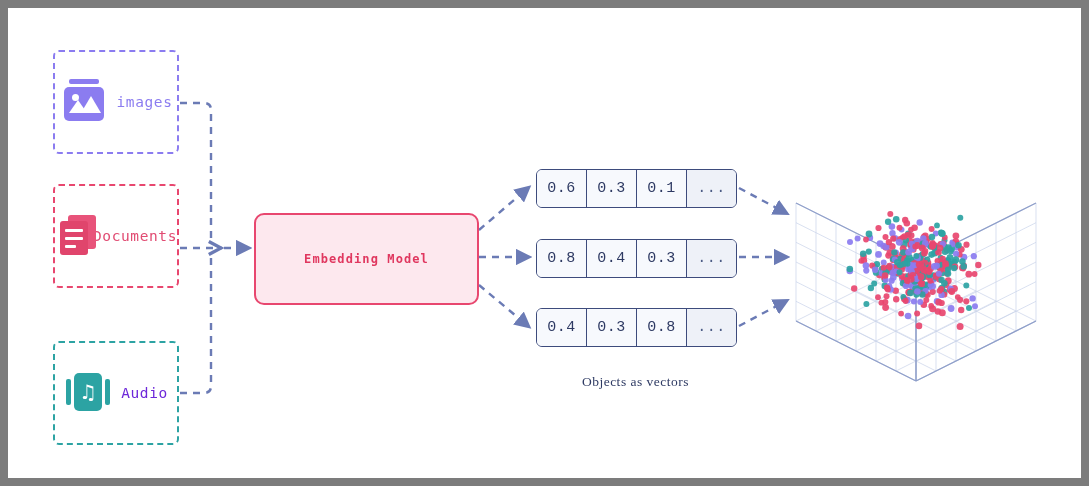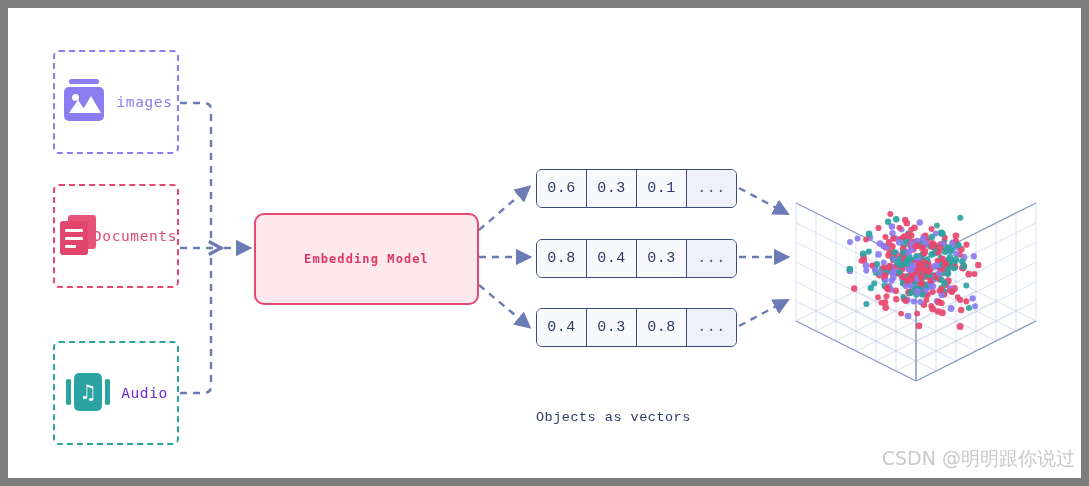--- a/index.html
+++ b/index.html
@@ -83,23 +83,22 @@
     flex:1;display:flex;align-items:center;justify-content:center;
     border-right:1.6px solid #3d4b7c;
     color:#2e3a63;font-size:15px;letter-spacing:.5px;
     font-family:Liberation Mono, monospace;
     background:#f7f9fd;
   }
   .vcell:last-child{border-right:none;background:#eef1f8;color:#4c5c86;}
 
   #vec-caption{
     position:absolute;left:528px;top:366px;width:199px;
-    text-align:left;color:#2e3a63;font-size:13.5px;letter-spacing:.5px;
-    font-family:Liberation Mono, monospace;
-    margin-top:36px;
+    text-align:center;color:#2e3a63;font-size:13.5px;letter-spacing:.5px;
+    font-family:Liberation Serif, serif;
   }
 
   
   #watermark{
     position:absolute;right:6px;bottom:6px;
     color:#c9c9c9;font-size:19px;
     font-family:"DejaVu Sans", sans-serif;
     white-space:nowrap;
   }
 
@@ -667,14 +666,13 @@
         <circle cx="129.4" cy="145.9" r="3.2" fill="#8b7cf0" opacity="0.92"></circle>
         <circle cx="168.8" cy="188.5" r="3.4" fill="#e8476f" opacity="0.92"></circle>
         <circle cx="142.2" cy="148.1" r="3.1" fill="#e8476f" opacity="0.92"></circle>
         <circle cx="102.1" cy="172.5" r="3.3" fill="#e8476f" opacity="0.92"></circle>
         <circle cx="132.3" cy="143.6" r="3.0" fill="#e8476f" opacity="0.92"></circle>
         <circle cx="123.8" cy="120.3" r="3.3" fill="#e8476f" opacity="0.92"></circle>
         <circle cx="128.3" cy="176.2" r="3.4" fill="#e8476f" opacity="0.92"></circle>
       </g>
   </svg>
 
-  <div id="watermark">CSDN @明明跟你说过</div>
 </div>
 
 </body></html>

